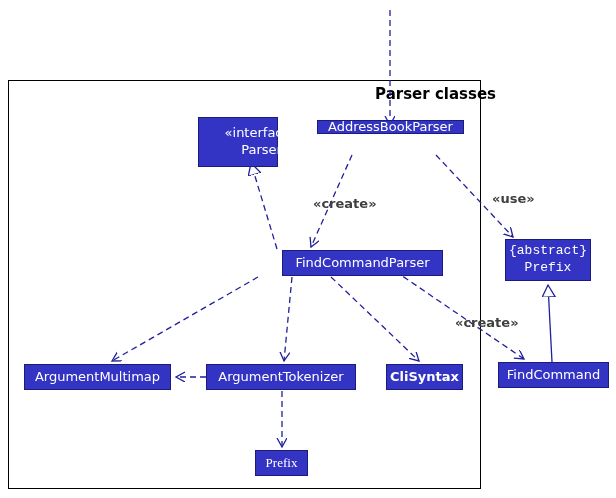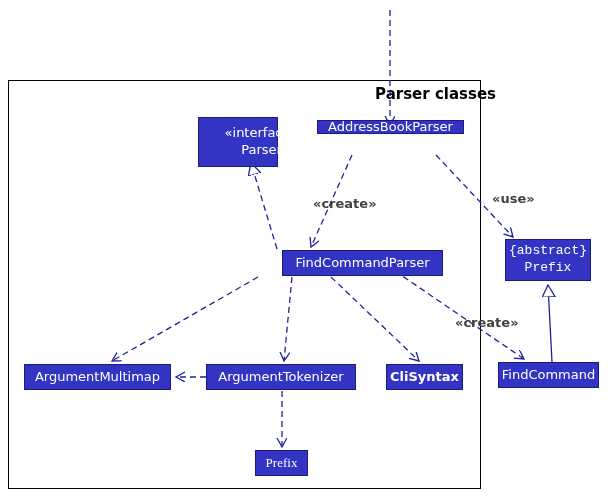--- a/index.html
+++ b/index.html
@@ -96,19 +96,19 @@
 
 <div class="node" style="left:255px; top:450px; width:53px; height:26px;font-family:Liberation Serif, serif;">
   <div>Prefix</div>
 </div>
 
 <div class="node" style="left:505px; top:239px; width:86px; height:42px;font-family:Liberation Mono, monospace;">
   <div>{abstract}</div>
   <div>Prefix</div>
 </div>
 
-<div class="node" style="left:498px; top:362px; width:101px; height:26px;">
+<div class="node" style="left:498px; top:362px; width:111px; height:26px;">
   <div>FindCommand</div>
 </div>
 
 <div class="edge-label" style="left:313px; top:196px;">«create»</div>
 <div class="edge-label" style="left:492px; top:191px;">«use»</div>
 <div class="edge-label" style="left:455px; top:315px;">«create»</div>
 
 </body></html>

